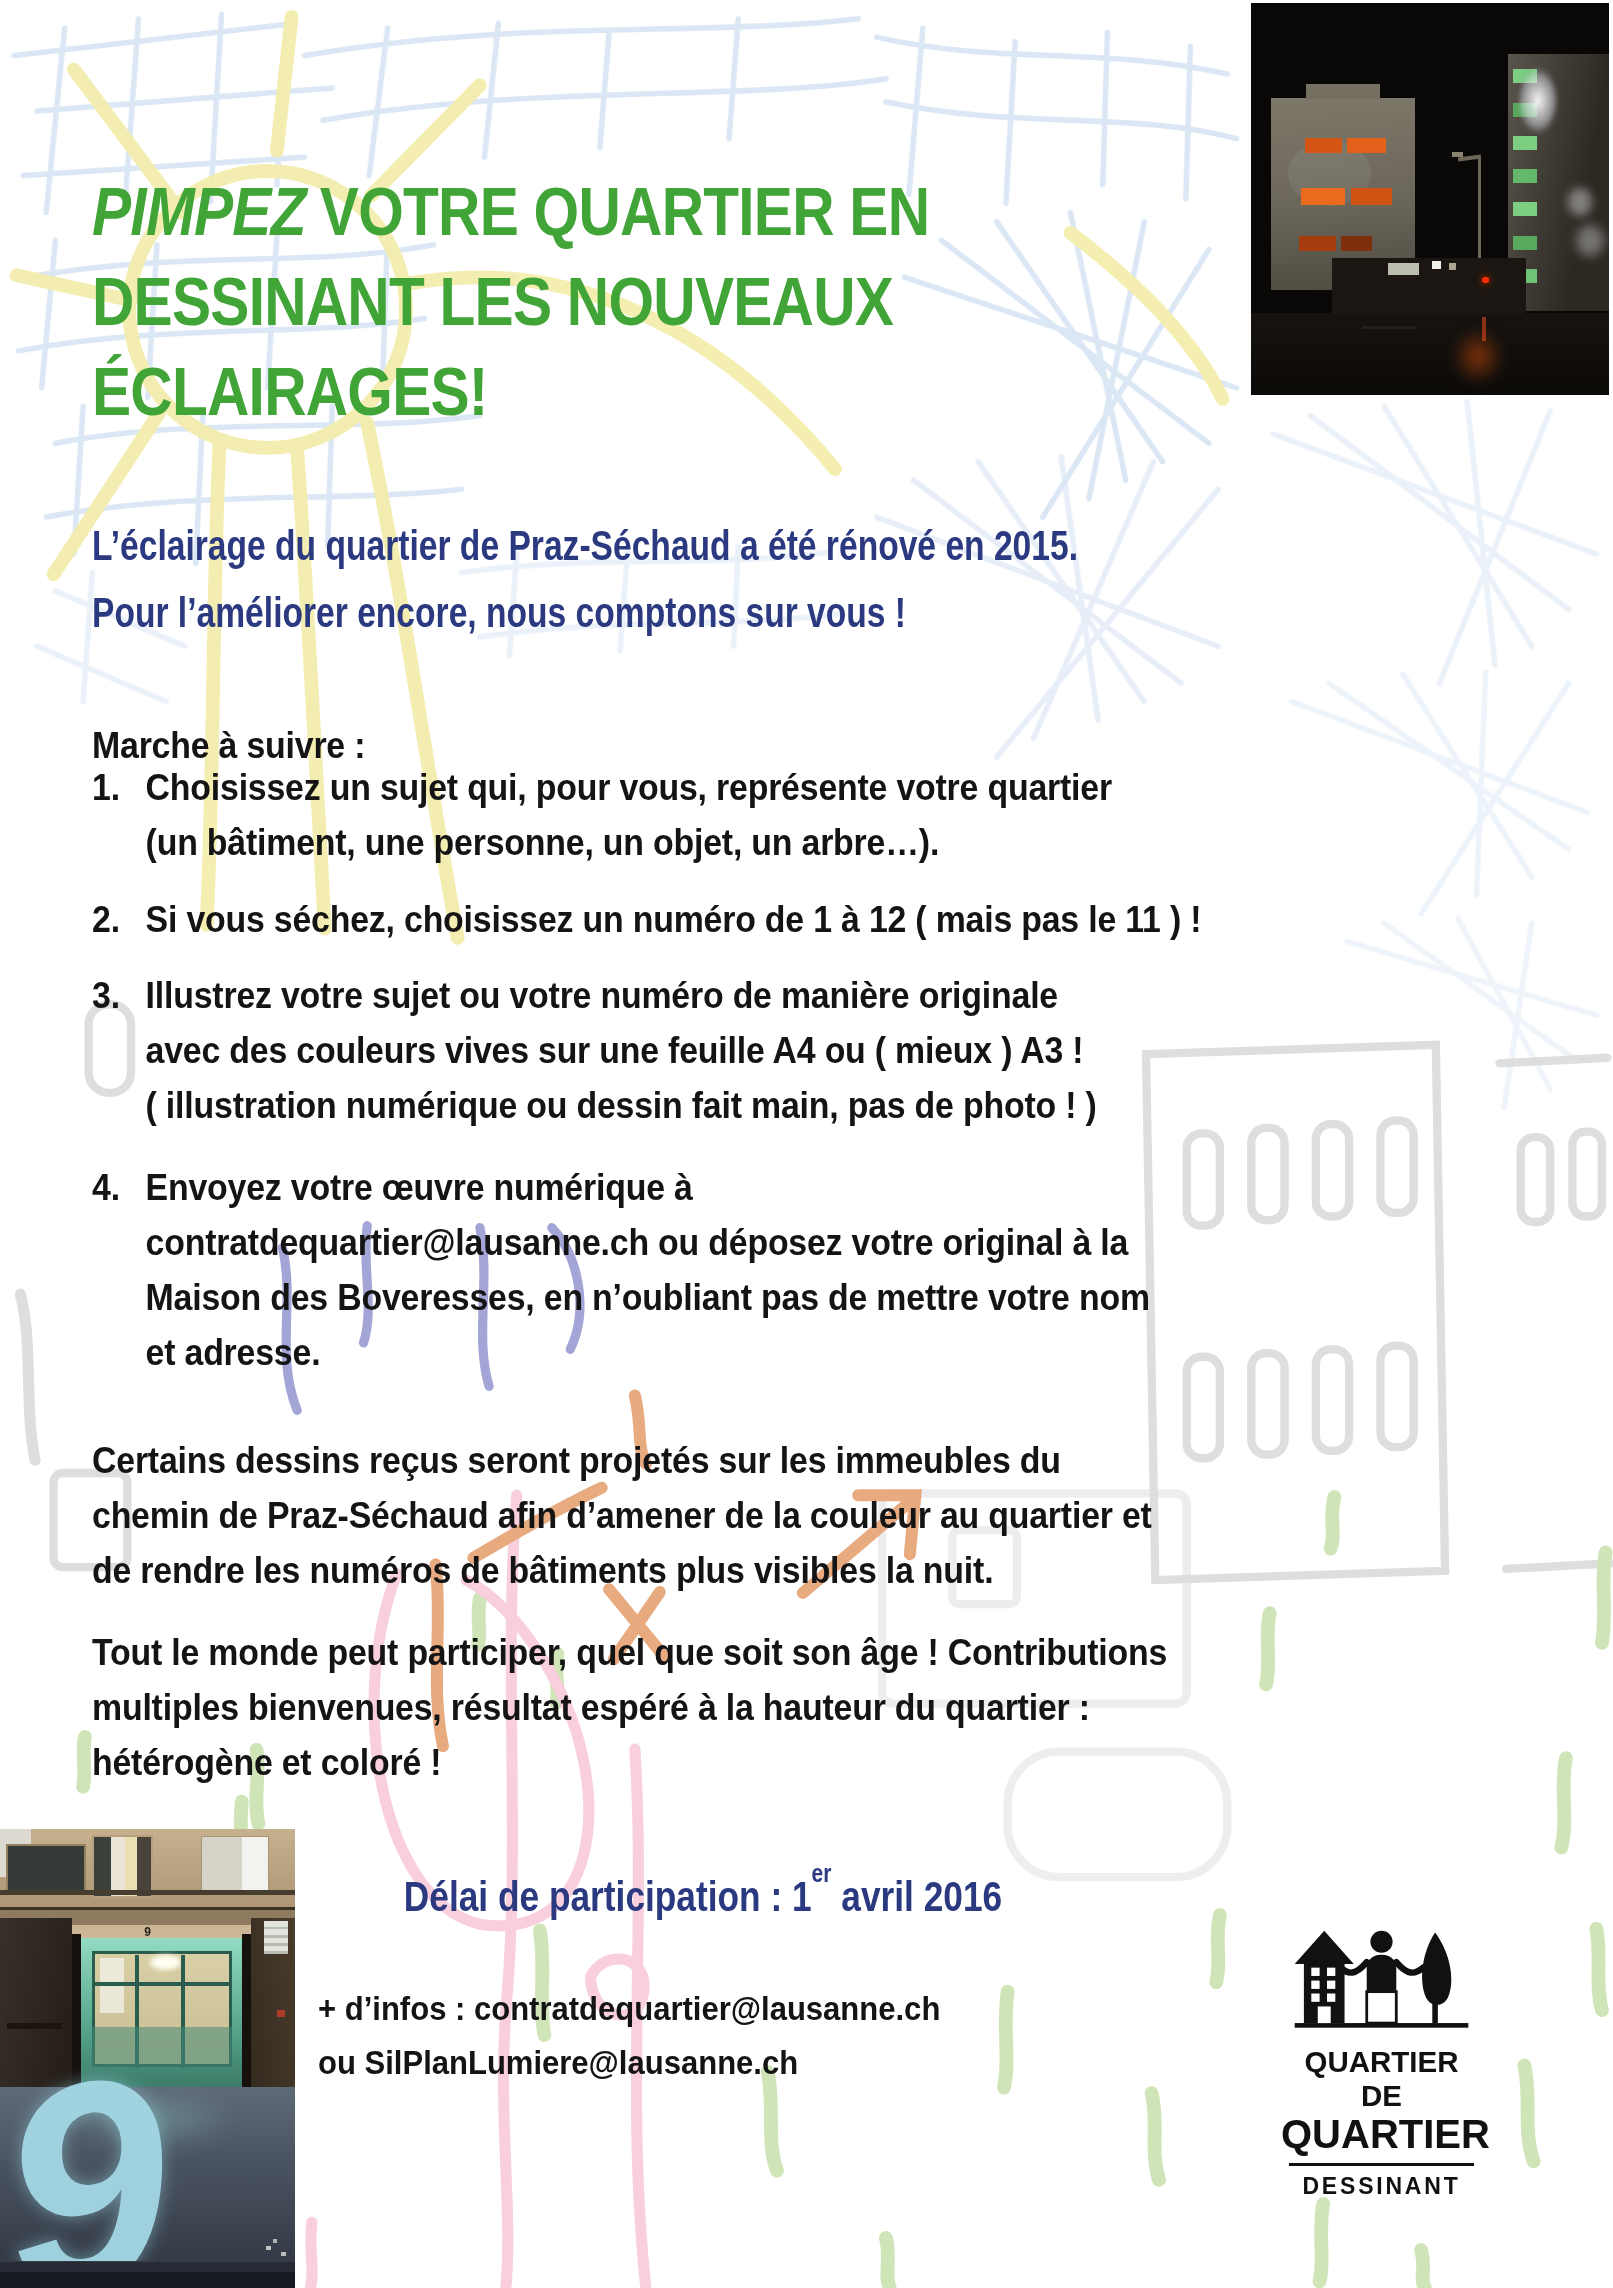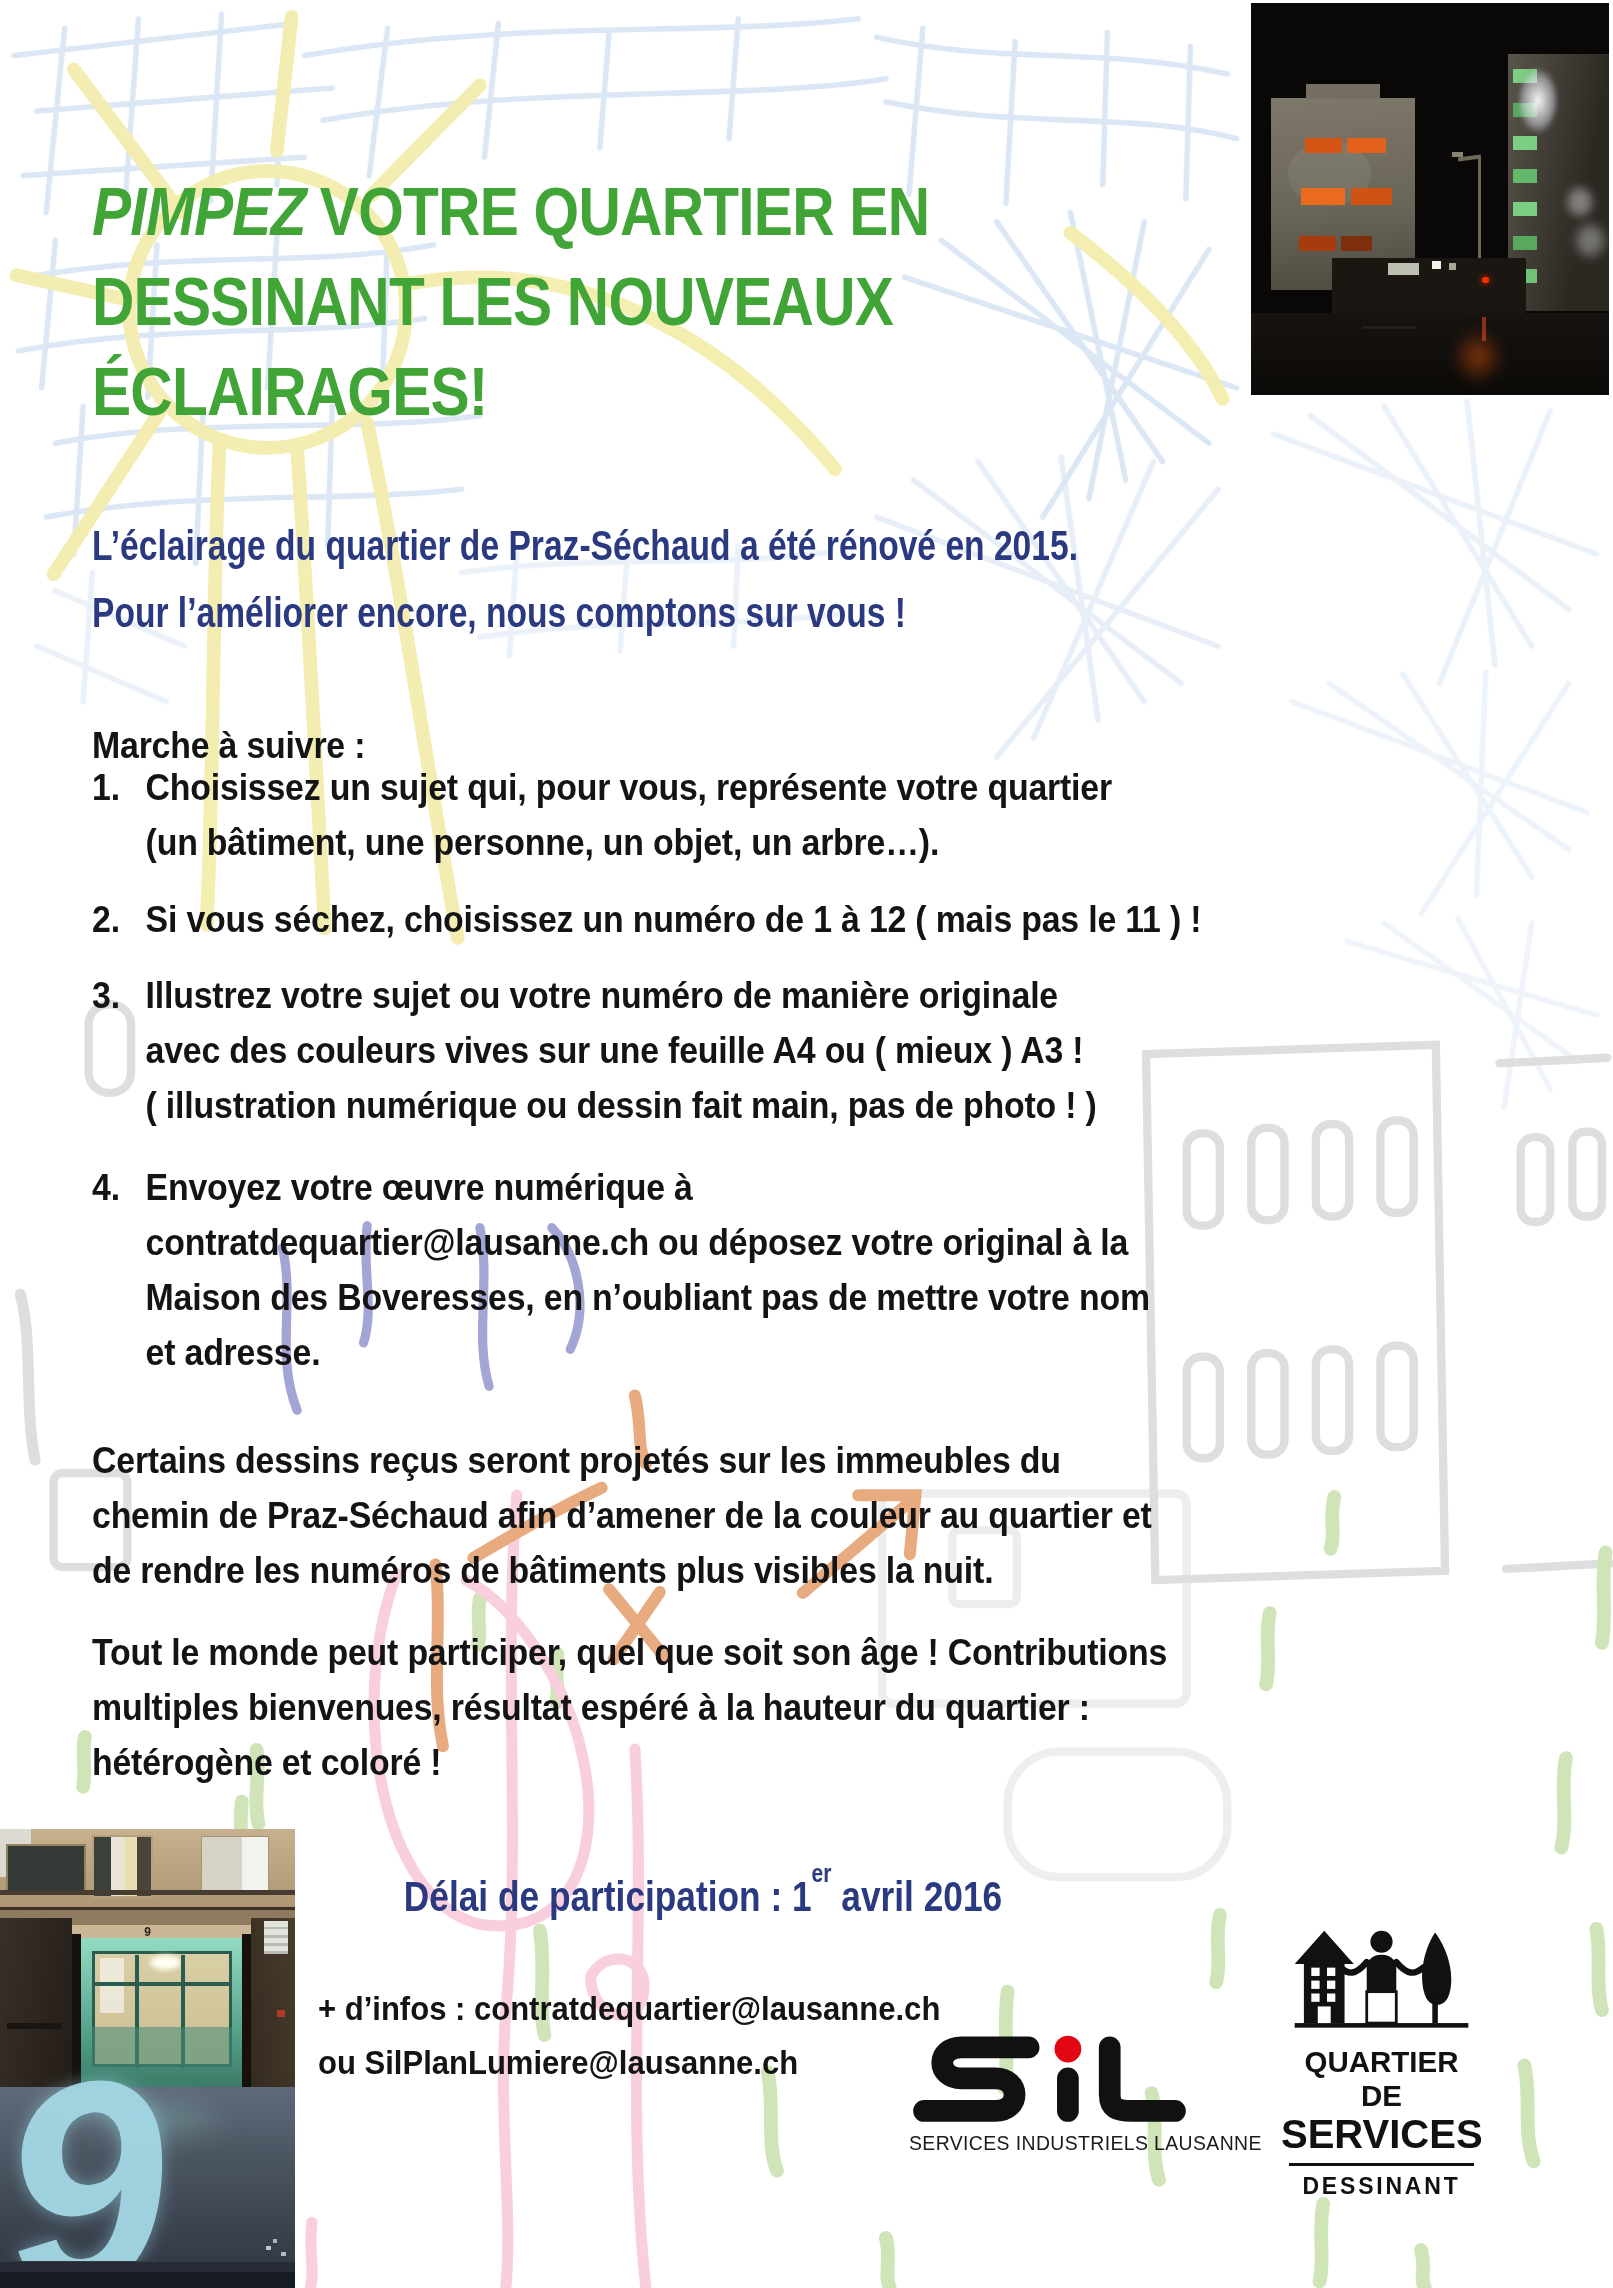--- a/index.html
+++ b/index.html
@@ -229,31 +229,20 @@
 de rendre les numéros de bâtiments plus visibles la nuit.</p>
   <p class="body-block para2 pre">Tout le monde peut participer, quel que soit son âge ! Contributions
 multiples bienvenues, résultat espéré à la hauteur du quartier :
 hétérogène et coloré !</p>
 
   <p class="deadline"><span>Délai de participation : 1</span><sup>er</sup><span> avril 2016</span></p>
 
   <p class="contact pre">+ d’infos : contratdequartier@lausanne.ch
 ou SilPlanLumiere@lausanne.ch</p>
 
-  <div class="sil">
-    <svg viewBox="0 0 320 110">
-      <g stroke="#111" stroke-width="26" stroke-linecap="round" fill="none">
-        <path d="M135,16 H55 C24,16 24,53 55,53 H95 C126,53 126,92 95,92 H10"></path>
-        <path d="M182,53 V92"></path>
-        <path d="M232,16 V72 C232,89 241,92 258,92 H310"></path>
-      </g>
-      <circle cx="182" cy="18" r="16" fill="#e30613"></circle>
-    </svg>
-    <div class="sil-caption">SERVICES INDUSTRIELS LAUSANNE</div>
-  </div>
 
   <div class="cq">
     <svg viewBox="0 0 200 118">
       <rect x="6" y="104" width="188" height="5" fill="#111"></rect>
       <polygon points="38,4 6,40 70,40" fill="#111"></polygon>
       <rect x="16" y="36" width="44" height="68" fill="#111"></rect>
       <g fill="#fff">
         <rect x="24" y="44" width="9" height="9"></rect>
           <rect x="41" y="44" width="9" height="9"></rect>
         <rect x="24" y="58" width="9" height="9"></rect>
@@ -266,21 +255,21 @@
       <path d="M100,30 C88,30 84,38 84,44 L84,70 L116,70 L116,44 C116,38 112,30 100,30 Z" fill="#111"></path>
       <rect x="84" y="70" width="32" height="34" fill="#fff" stroke="#111" stroke-width="3"></rect>
       <g stroke="#111" stroke-width="7" fill="none" stroke-linecap="round">
         <path d="M84,38 C72,52 64,52 56,44"></path>
         <path d="M116,38 C128,52 136,52 145,44"></path>
       </g>
       <path d="M158,6 C144,27 140,58 148,76 C153,87 167,87 172,76 C180,58 174,27 158,6 Z" fill="#111"></path>
       <rect x="155" y="76" width="6" height="28" fill="#111"></rect>
     </svg>
     <div class="cq-l1">QUARTIER DE</div>
-    <div class="cq-l2">SERVICES</div>
+    <div class="cq-l2">QUARTIER</div>
     <div class="cq-rule"></div>
     <div class="cq-l3">DESSINANT</div>
   </div>
 
   <section class="photo-entrance">
     <div style="left:0;top:0;width:295px;height:89px;background:linear-gradient(#c6b08d,#ab9372);"></div>
     <div style="left:0;top:0;width:31px;height:48px;background:#dcdad2;"></div>
     <div style="left:5.5px;top:14.8px;width:76px;height:44px;background:#343a36;border:2.8px solid #93815f;"></div>
     <div style="left:92px;top:5.5px;width:57px;height:59px;border:2.8px solid #b7a17d;background:linear-gradient(90deg,#3c403a 0 30%,#e9e4d6 30% 55%,#eadfb2 55% 75%,#48443c 75%);"></div>
     <div style="left:201px;top:7.4px;width:66px;height:54px;border:1.8px solid #a89478;background:linear-gradient(90deg,#d7d3c6 0 60%,#f2f2ee 60%);"></div>

